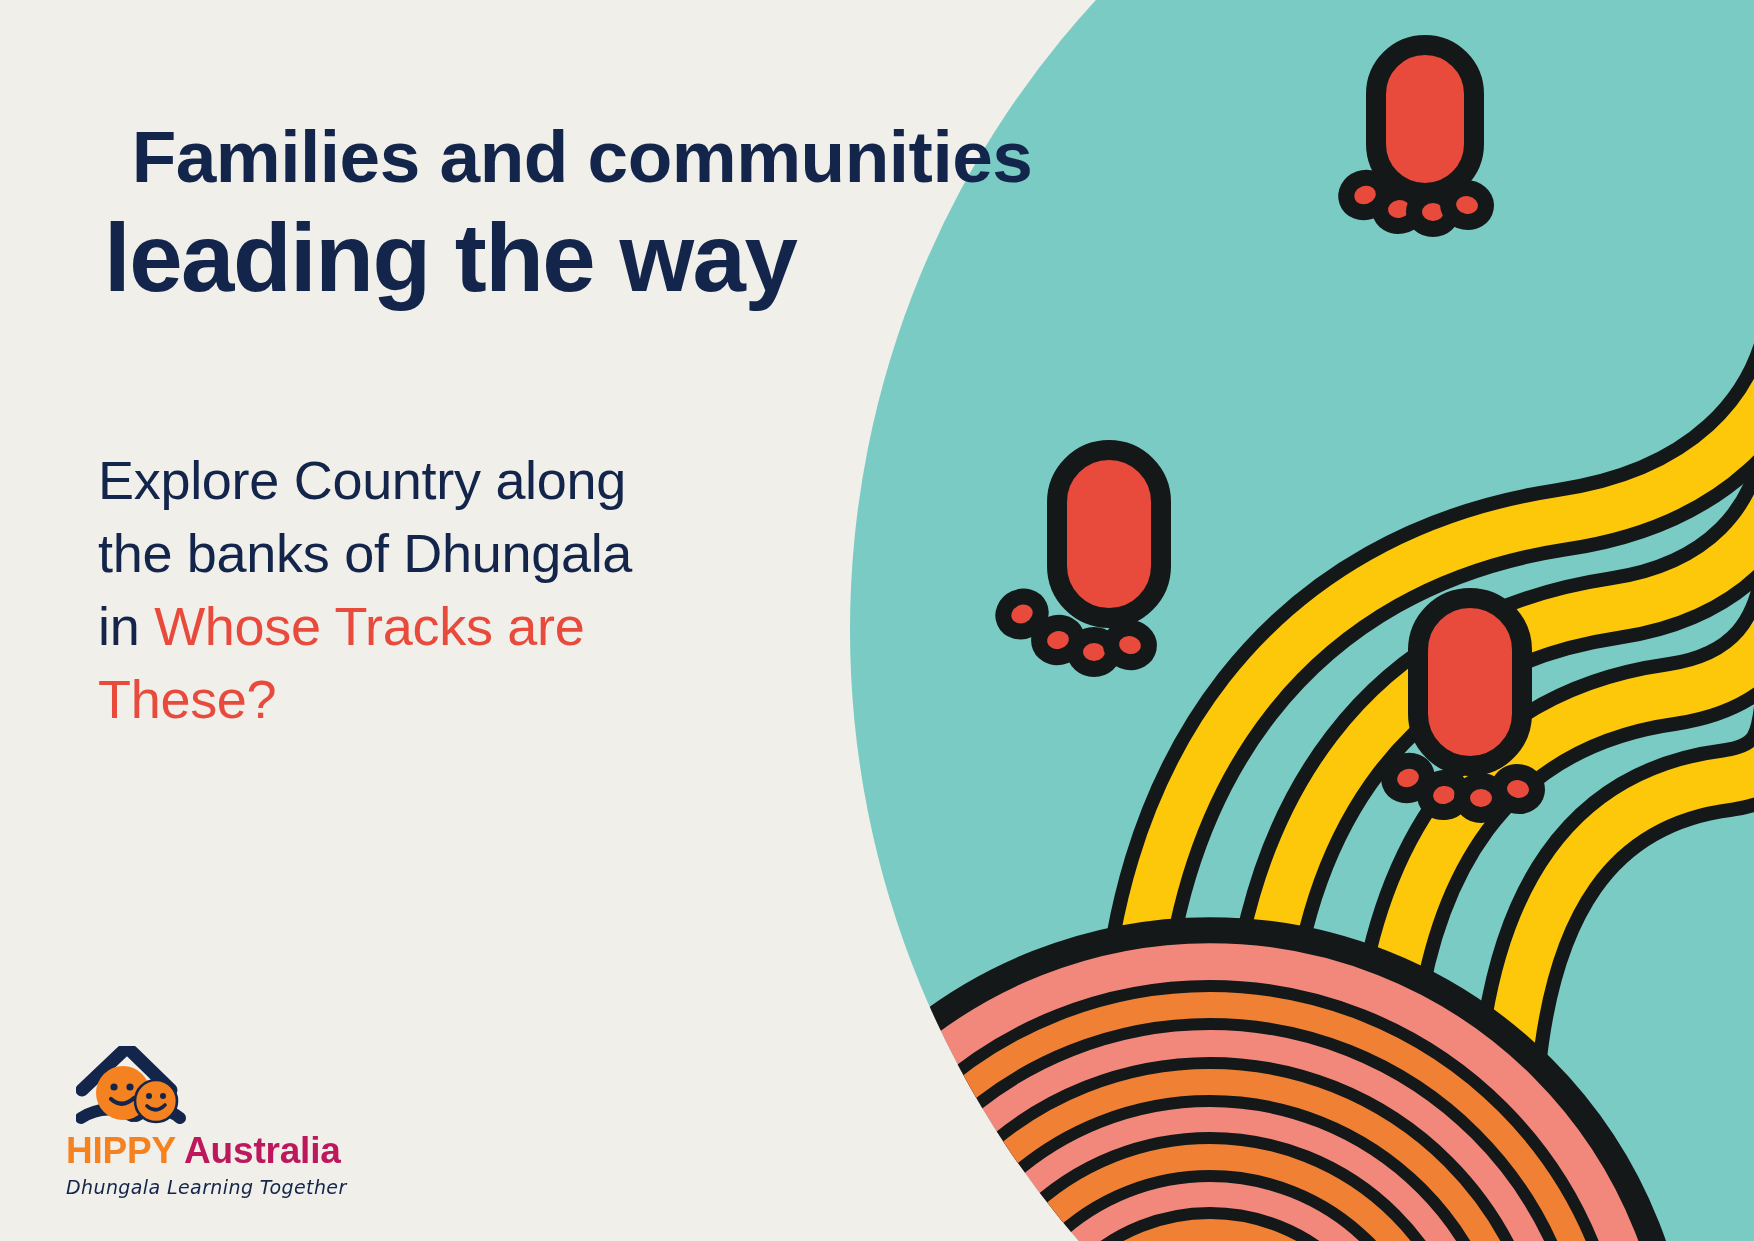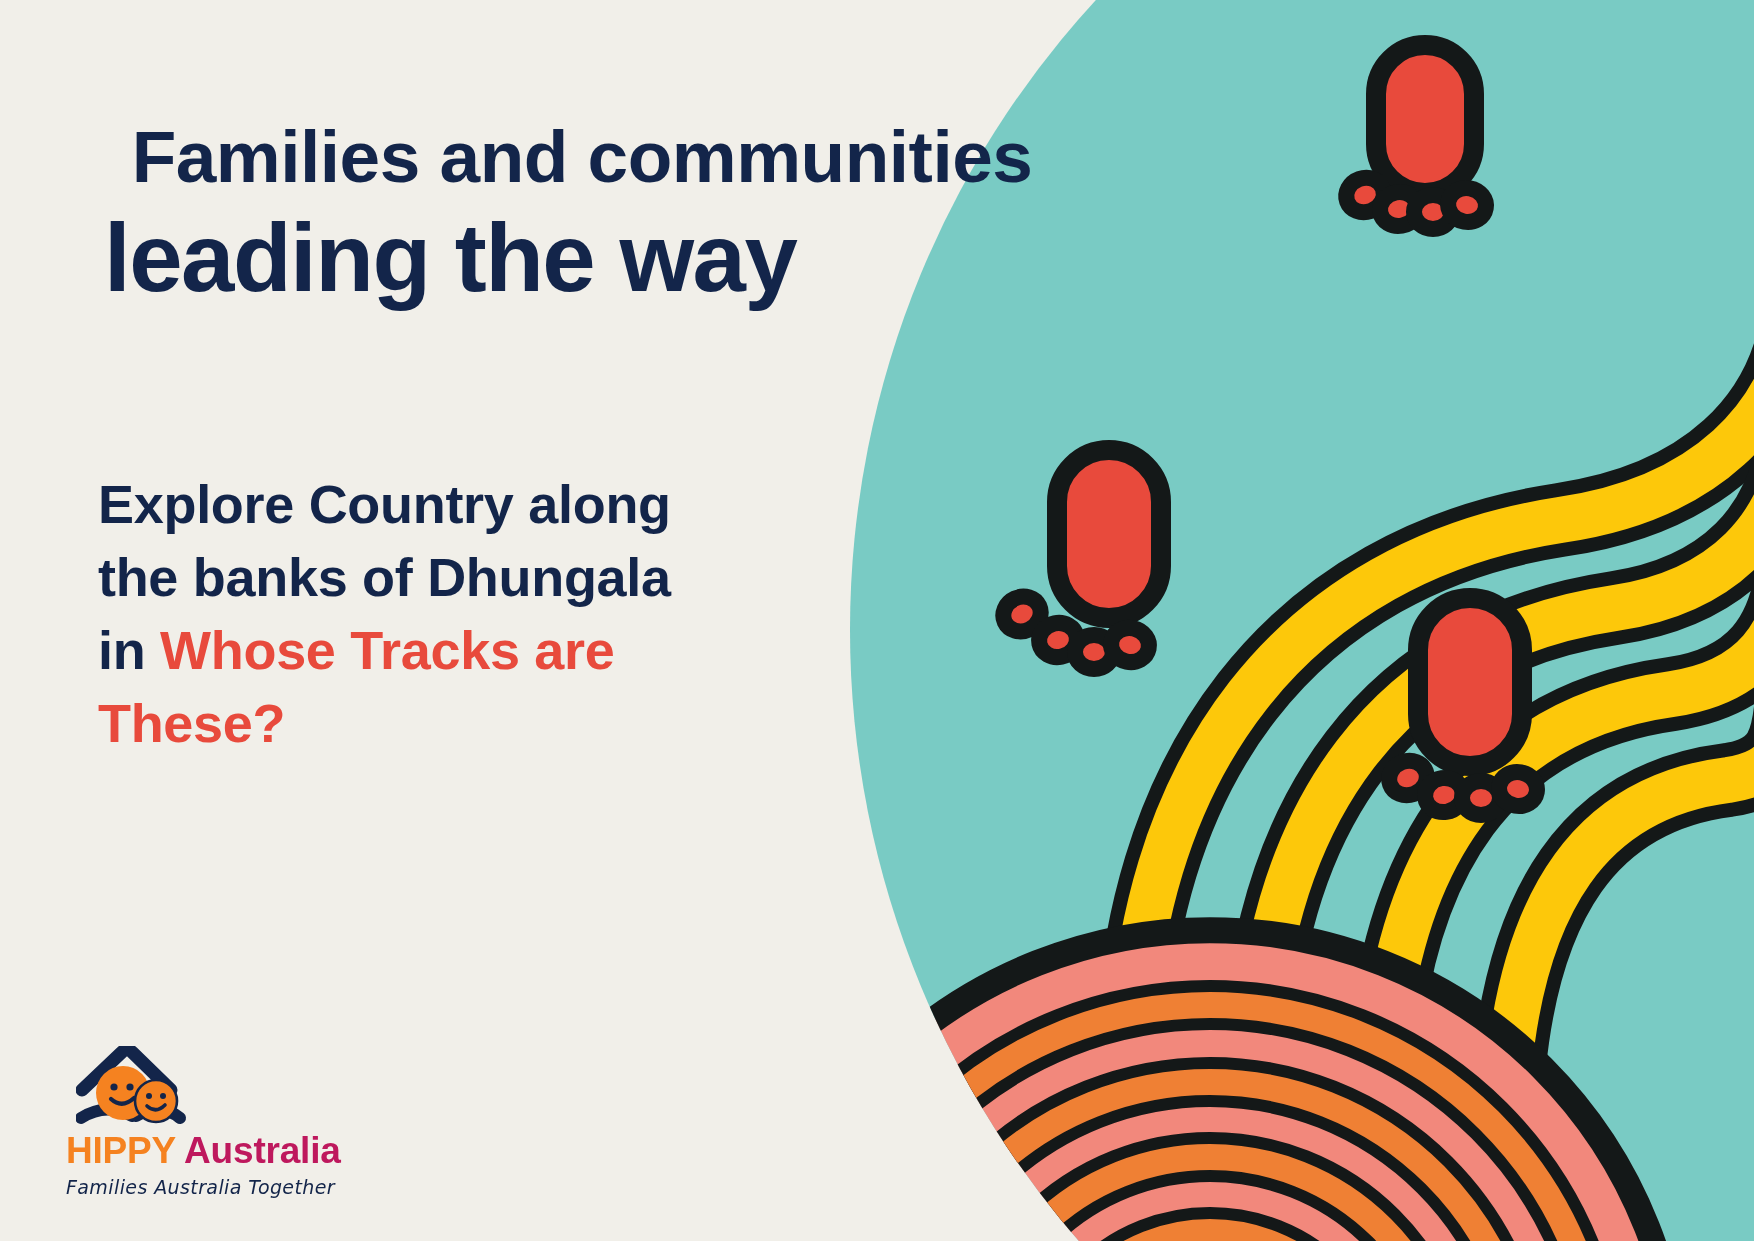--- a/index.html
+++ b/index.html
@@ -56,27 +56,27 @@
   .headline-l2 {
     font-size: 96px;
     line-height: 100px;
     margin: 12px;
     letter-spacing: -1.5px;
   }
 
   #subhead {
     position: absolute;
     left: 98px;
-    top: 468px;
+    top: 444px;
     width: 700px;
     z-index: 5;
     color: #13254a;
     font-size: 54px;
     line-height: 73px;
-    font-weight: 700;
+    font-weight: 400;
     letter-spacing: -0.3px;
   }
   .accent {
     color: #e84a3c;
     text-align: center;
   }
 
   
   #logo {
     position: absolute;
@@ -246,16 +246,16 @@
       <path d="M 35 53 Q 46 63 58 52" fill="none" stroke="#13254a" stroke-width="4.2" stroke-linecap="round"></path>
 
       <circle cx="80" cy="55" r="21" fill="#f58220" stroke="#13254a" stroke-width="2.6"></circle>
       <circle cx="73" cy="50" r="3" fill="#13254a"></circle>
       <circle cx="87" cy="50" r="3" fill="#13254a"></circle>
       <path d="M 71 60 Q 80 68 89 59" fill="none" stroke="#13254a" stroke-width="3.6" stroke-linecap="round"></path>
     </svg>
 
     <div id="logo-wordmark"><span id="logo-word-hippy">HIPPY</span><span id="logo-word-australia"> Australia</span></div>
 
-    <div id="logo-tagline">Families Australia Together</div>
+    <div id="logo-tagline">Dhungala Learning Together</div>
   </div>
 
 </div>
 
 </body></html>

